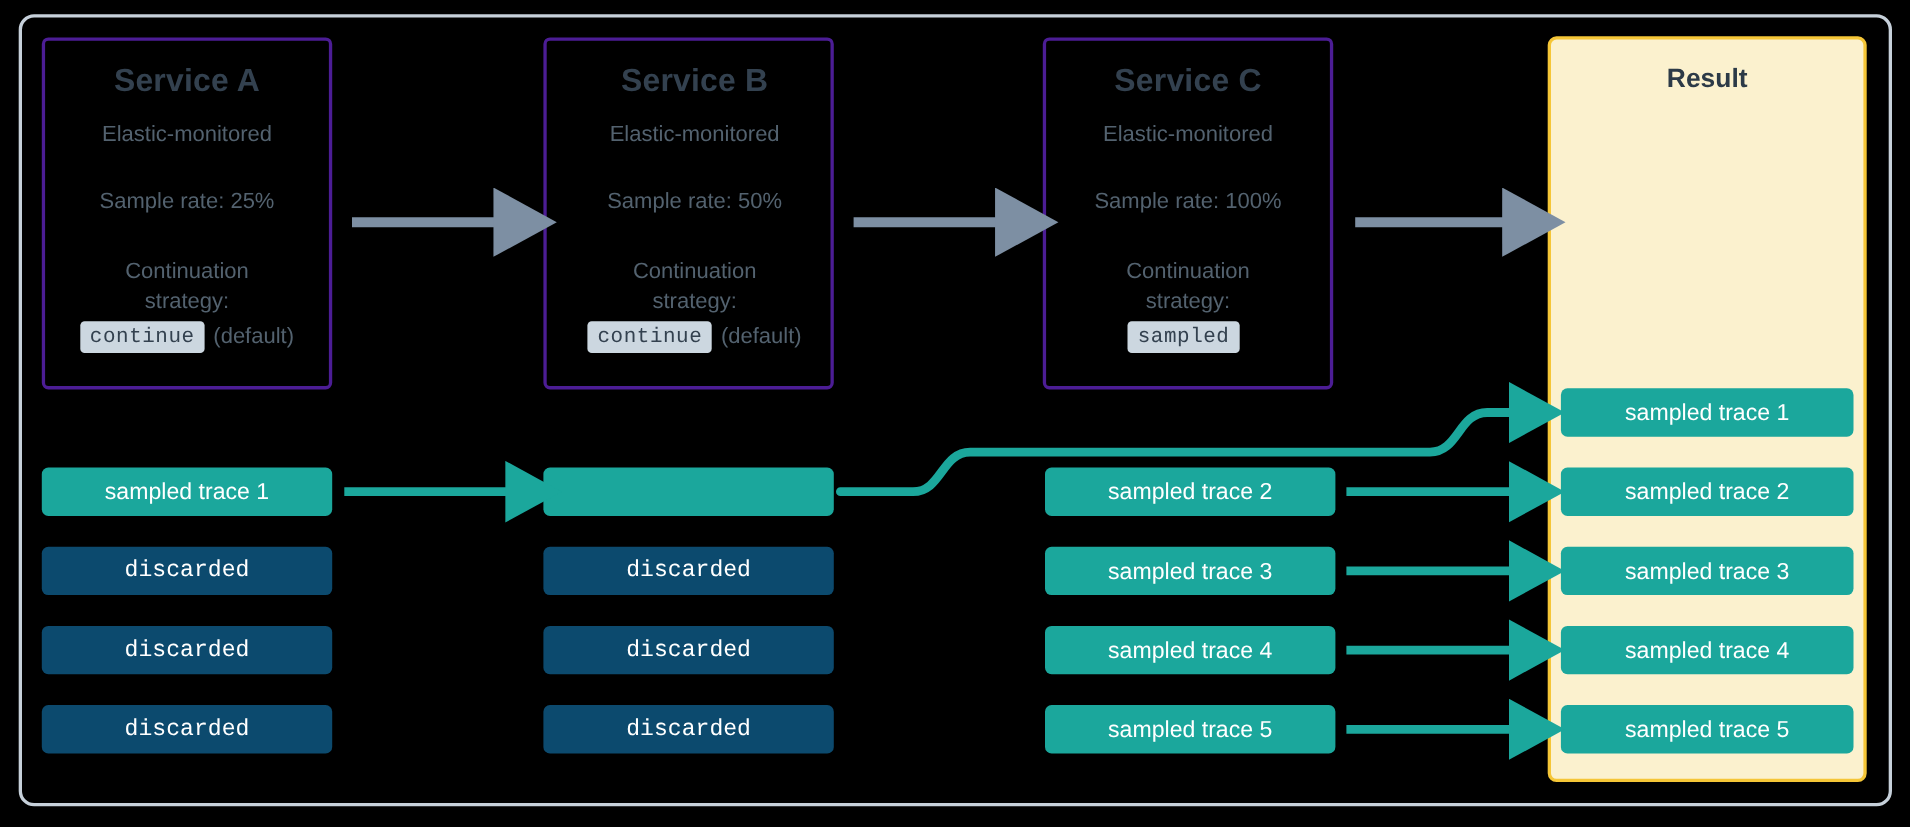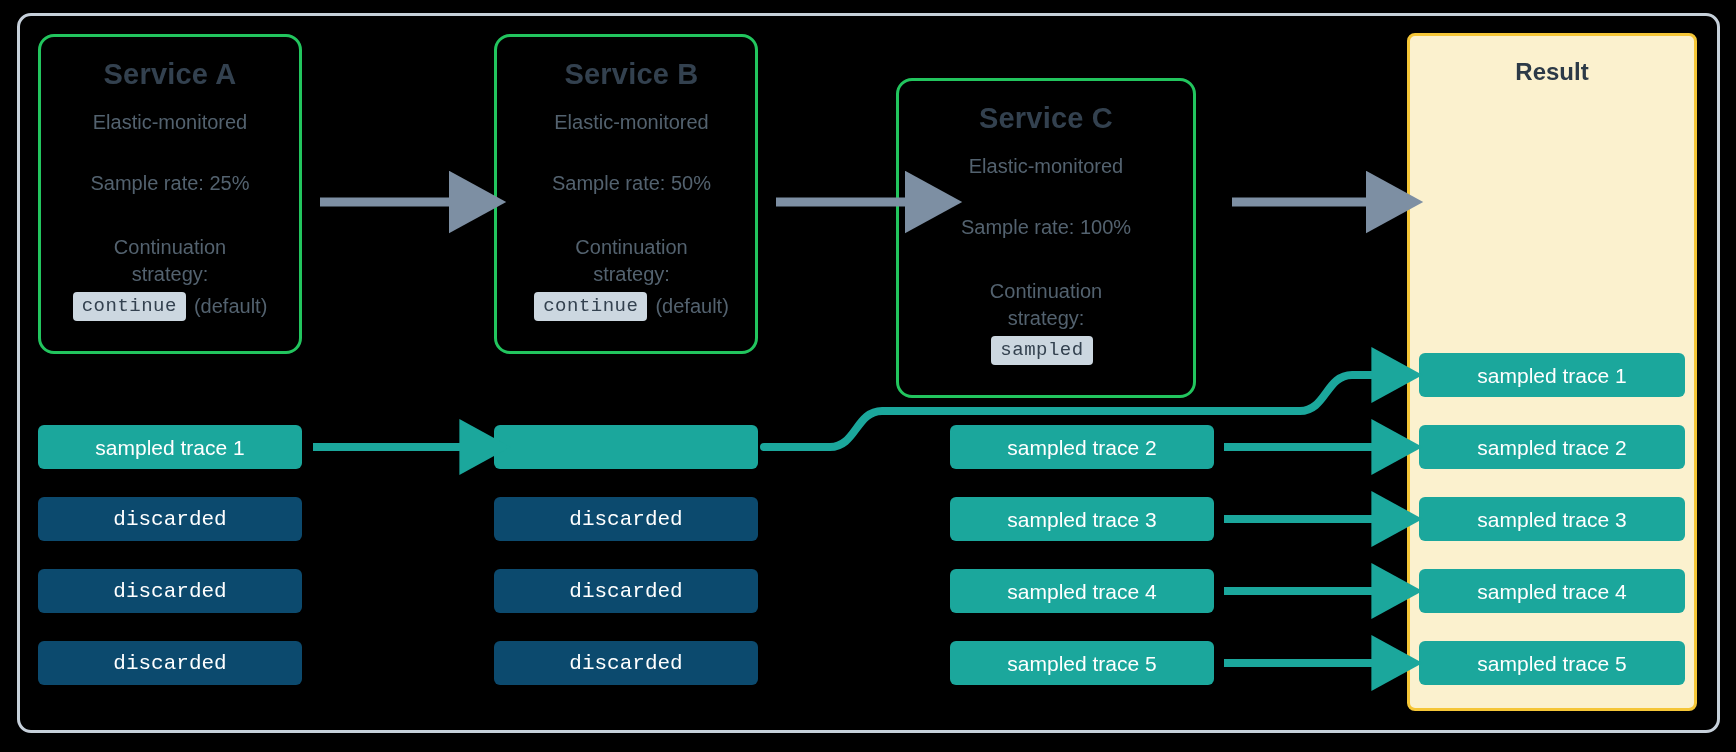--- a/index.html
+++ b/index.html
@@ -31,22 +31,22 @@
     box-sizing: border-box;
     border: 3px solid #c6d0da;
     border-radius: 14px;
     background: transparent;
   }
 
   
   .service-box {
     position: absolute;
     box-sizing: border-box;
-    border: 3px solid #22c55e;
-    border-radius: 16px;
+    border: 3px solid #4c1d95;
+    border-radius: 6px;
     background: transparent;
     padding-top: 22px;
     text-align: center;
   }
   .service-title {
     font-size: 29px;
     font-weight: bold;
     color: #33414f;
     letter-spacing: 0.2px;
     line-height: 1.1;
@@ -166,21 +166,21 @@
     <div class="service-strategy-label">
       <div>Continuation</div>
       <div>strategy:</div>
     </div>
     <div class="strategy-row">
       <span class="code-badge">continue</span>
       <span class="default-note">(default)</span>
     </div>
   </div>
 
-  <div class="service-box" style="left:896px; top:34px; width:300px; height:320px;margin-top:44px;">
+  <div class="service-box" style="left:948px; top:34px; width:264px; height:320px;">
     <div class="service-title">Service C</div>
     <div class="service-sub">Elastic-monitored</div>
     <div class="service-rate">Sample rate: 100%</div>
     <div class="service-strategy-label">
       <div>Continuation</div>
       <div>strategy:</div>
     </div>
     <div class="strategy-row">
       <span class="code-badge">sampled</span>
       <span class="default-note"></span>

